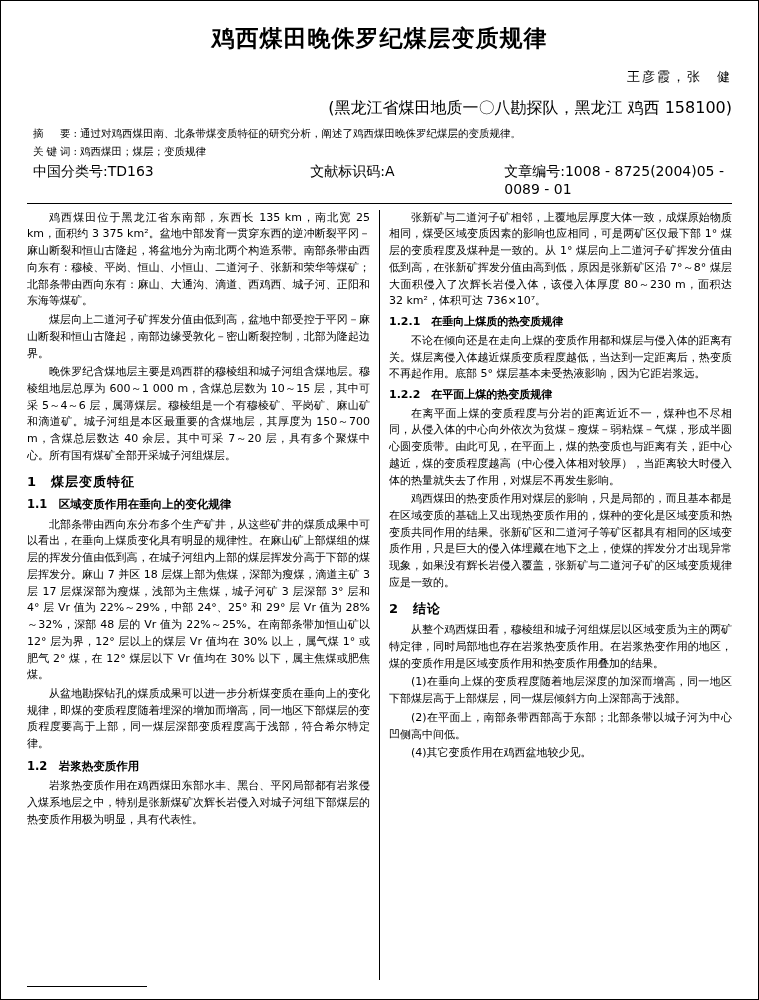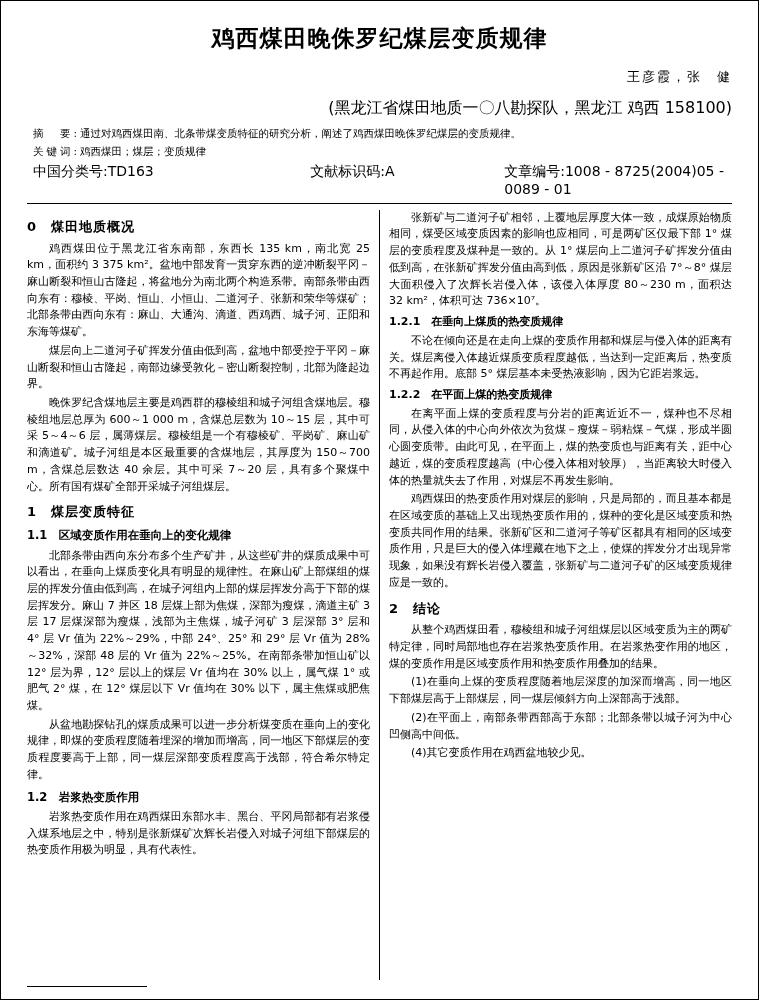--- a/index.html
+++ b/index.html
@@ -140,21 +140,20 @@
   <div class="codes">
     <span><span>中国分类号:</span><span>TD163</span></span>
     <span><span>文献标识码:</span><span>A</span></span>
     <span><span>文章编号:</span><span>1008 - 8725(2004)05 - 0089 - 01</span></span>
   </div>
 
   <hr class="rule">
 
   <div class="columns">
     <div class="col left" id="left-col">
-        <h2 class="sec">0　煤田地质概况</h2>
         <p class="para">鸡西煤田位于黑龙江省东南部，东西长 135 km，南北宽 25 km，面积约 3 375 km²。盆地中部发育一贯穿东西的逆冲断裂平冈－麻山断裂和恒山古隆起，将盆地分为南北两个构造系带。南部条带由西向东有：穆棱、平岗、恒山、小恒山、二道河子、张新和荣华等煤矿；北部条带由西向东有：麻山、大通沟、滴道、西鸡西、城子河、正阳和东海等煤矿。</p>
         <p class="para">煤层向上二道河子矿挥发分值由低到高，盆地中部受控于平冈－麻山断裂和恒山古隆起，南部边缘受敦化－密山断裂控制，北部为隆起边界。</p>
         <p class="para">晚侏罗纪含煤地层主要是鸡西群的穆棱组和城子河组含煤地层。穆棱组地层总厚为 600～1 000 m，含煤总层数为 10～15 层，其中可采 5～4～6 层，属薄煤层。穆棱组是一个有穆棱矿、平岗矿、麻山矿和滴道矿。城子河组是本区最重要的含煤地层，其厚度为 150～700 m，含煤总层数达 40 余层。其中可采 7～20 层，具有多个聚煤中心。所有国有煤矿全部开采城子河组煤层。</p>
         <h2 class="sec">1　煤层变质特征</h2>
         <h3 class="sub">1.1　区域变质作用在垂向上的变化规律</h3>
         <p class="para">北部条带由西向东分布多个生产矿井，从这些矿井的煤质成果中可以看出，在垂向上煤质变化具有明显的规律性。在麻山矿上部煤组的煤层的挥发分值由低到高，在城子河组内上部的煤层挥发分高于下部的煤层挥发分。麻山 7 并区 18 层煤上部为焦煤，深部为瘦煤，滴道主矿 3 层 17 层煤深部为瘦煤，浅部为主焦煤，城子河矿 3 层深部 3° 层和 4° 层 Vr 值为 22%～29%，中部 24°、25° 和 29° 层 Vr 值为 28%～32%，深部 48 层的 Vr 值为 22%～25%。在南部条带加恒山矿以 12° 层为界，12° 层以上的煤层 Vr 值均在 30% 以上，属气煤 1° 或肥气 2° 煤，在 12° 煤层以下 Vr 值均在 30% 以下，属主焦煤或肥焦煤。</p>
         <p class="para">从盆地勘探钻孔的煤质成果可以进一步分析煤变质在垂向上的变化规律，即煤的变质程度随着埋深的增加而增高，同一地区下部煤层的变质程度要高于上部，同一煤层深部变质程度高于浅部，符合希尔特定律。</p>
         <h3 class="sub">1.2　岩浆热变质作用</h3>
         <p class="para">岩浆热变质作用在鸡西煤田东部水丰、黑台、平冈局部都有岩浆侵入煤系地层之中，特别是张新煤矿次辉长岩侵入对城子河组下部煤层的热变质作用极为明显，具有代表性。</p>
       </div>

